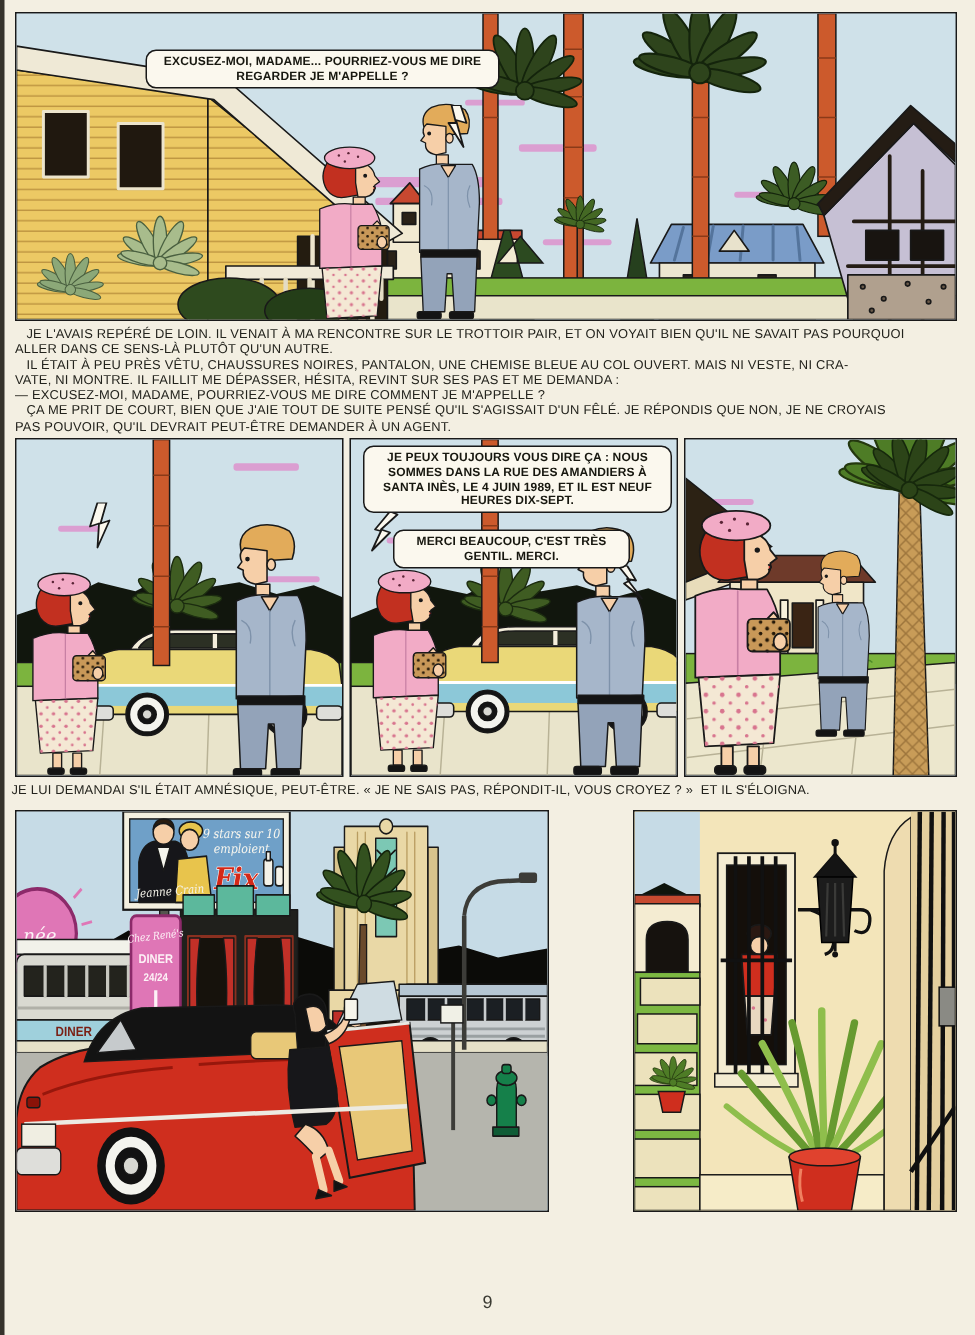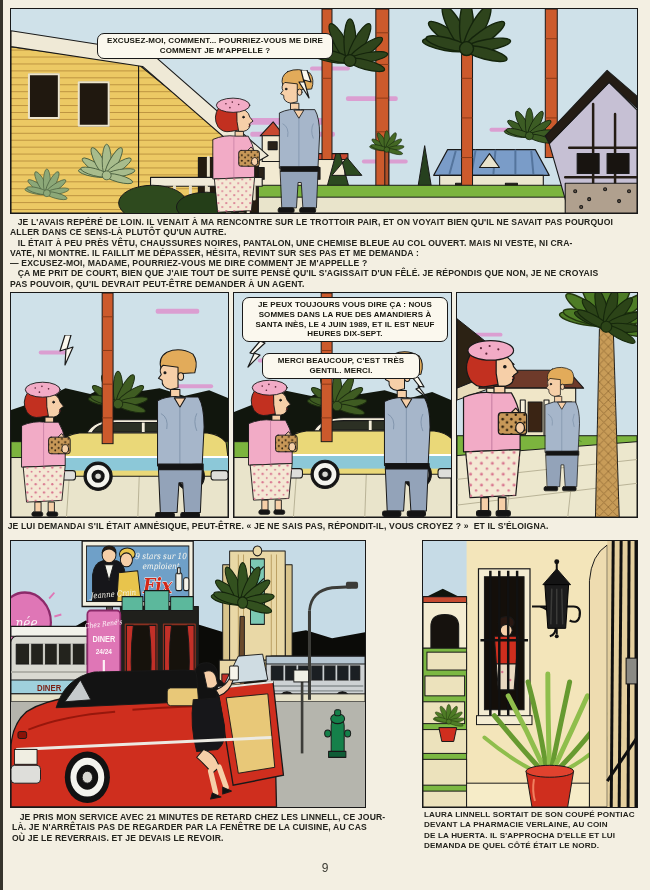--- a/index.html
+++ b/index.html
@@ -6,21 +6,21 @@
   .page{position:relative;width:650px;height:890px;background:#f3efe2;overflow:hidden;
         font-family:"Liberation Sans",sans-serif;}
   .scan-edge{position:absolute;left:0;top:0;width:3px;height:890px;background:#35332c;}
   .panel{position:absolute;border:1.6px solid #191919;box-sizing:border-box;background:#cfe1e9;overflow:hidden;}
   .panel svg{display:block;width:100%;height:100%;}
   .bubble{position:absolute;background:#fbf8ee;border:1.3px solid #191919;border-radius:7px;
           padding:2px 4px;font-size:8px;font-weight:bold;line-height:9.8px;text-align:center;
           color:#17170f;letter-spacing:.1px;z-index:5;}
   .tail{position:absolute;z-index:4;}
   .narr{position:absolute;white-space:pre-wrap;color:#23231d;font-size:8.6px;line-height:10.3px;
-        letter-spacing:.15px;font-weight:bold;}
+        letter-spacing:.15px;}
   .narr-sm{font-size:8.1px;line-height:10.4px;}
   .pagenum{position:absolute;left:0;right:0;top:861px;text-align:center;font-size:12px;color:#3a3a32;}
   .fig path,.fig rect,.fig circle,.fig ellipse,.fig polygon{stroke:#191919;stroke-width:1.1;stroke-linejoin:round;stroke-linecap:round;}
   svg text{font-family:"Liberation Sans",sans-serif;}
   .script{font-family:"DejaVu Serif",serif;font-style:italic;}
 </style>
 </head>
 <body>
 
 <div class="page">
@@ -192,21 +192,21 @@
             <circle cx="580" cy="192" r="1.5"></circle>
             <circle cx="596" cy="182" r="1.5"></circle>
           <circle cx="610" cy="194" r="1.5"></circle>
             <circle cx="620" cy="184" r="1.5"></circle>
             <circle cx="572" cy="200" r="1.5"></circle>
         </g>
       </g>
       <use href="#woman-std" transform="translate(198,90) scale(0.8)"></use>
       <use href="#man-std" transform="translate(268,60) scale(0.8)"></use>
     </svg>
-    <div class="bubble" style="left:86px;top:24px;width:226px;">EXCUSEZ-MOI, COMMENT... POURRIEZ-VOUS ME DIRE COMMENT JE M'APPELLE ?</div>
+    <div class="bubble" style="left:86px;top:24px;width:226px;">EXCUSEZ-MOI, MADAME... POURRIEZ-VOUS ME DIRE REGARDER JE M'APPELLE ?</div>
     <svg class="tail" style="left:284px;top:61px;" width="20" height="32">
       <polygon points="6,0 12,0 16,12 9,10 14,28 4,12 9,12" fill="#fbf8ee" stroke="#191919" stroke-width="1.2" stroke-linejoin="round"></polygon>
     </svg>
   </div>
 
   <div class="narr" style="left:10px;top:217px;width:634px;">   JE L'AVAIS REPÉRÉ DE LOIN. IL VENAIT À MA RENCONTRE SUR LE TROTTOIR PAIR, ET ON VOYAIT BIEN QU'IL NE SAVAIT PAS POURQUOI
 ALLER DANS CE SENS-LÀ PLUTÔT QU'UN AUTRE.
    IL ÉTAIT À PEU PRÈS VÊTU, CHAUSSURES NOIRES, PANTALON, UNE CHEMISE BLEUE AU COL OUVERT. MAIS NI VESTE, NI CRA-
 VATE, NI MONTRE. IL FAILLIT ME DÉPASSER, HÉSITA, REVINT SUR SES PAS ET ME DEMANDA :
 — EXCUSEZ-MOI, MADAME, POURRIEZ-VOUS ME DIRE COMMENT JE M'APPELLE ?
@@ -532,22 +532,15 @@
             <line x1="200" y1="0" x2="198" y2="268"></line>
           <line x1="208" y1="0" x2="207" y2="268"></line>
             <line x1="215" y1="0" x2="215" y2="268"></line>
           <line x1="186" y1="242" x2="216" y2="198"></line>
         </g>
         <rect x="205" y="118" width="11" height="26" fill="#8a8a84" stroke="#101010"></rect>
       </g>
     </svg>
   </div>
 
-  <div class="narr" style="left:12px;top:812px;width:402px;">   JE PRIS MON SERVICE AVEC 21 MINUTES DE RETARD CHEZ LES LINNELL, CE JOUR-
-LÀ. JE N'ARRÊTAIS PAS DE REGARDER PAR LA FENÊTRE DE LA CUISINE, AU CAS
-OÙ JE LE REVERRAIS. ET JE DEVAIS LE REVOIR.</div>
-  <div class="narr narr-sm" style="left:424px;top:810px;width:220px;">LAURA LINNELL SORTAIT DE SON COUPÉ PONTIAC
-DEVANT LA PHARMACIE VERLAINE, AU COIN
-DE LA HUERTA. IL S'APPROCHA D'ELLE ET LUI
-DEMANDA DE QUEL CÔTÉ ÉTAIT LE NORD.</div>
 
   <div class="pagenum">9</div>
 </div>
 
 </body></html>

